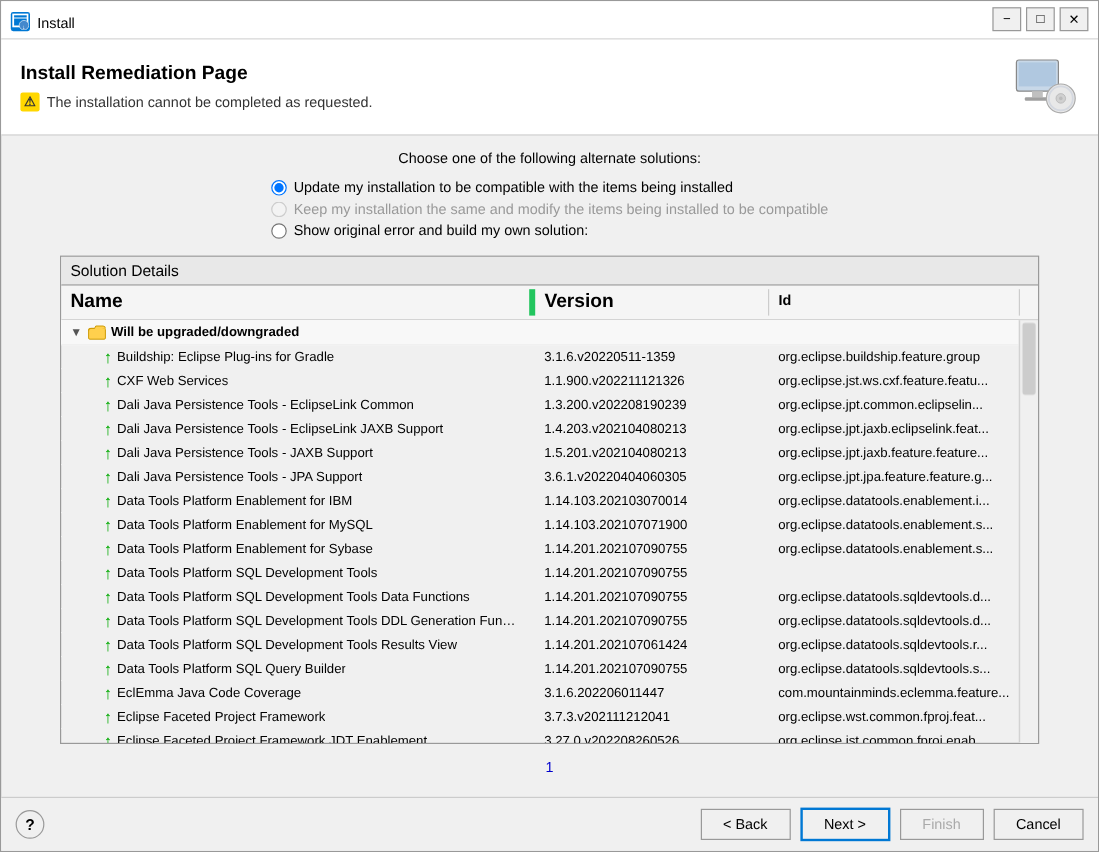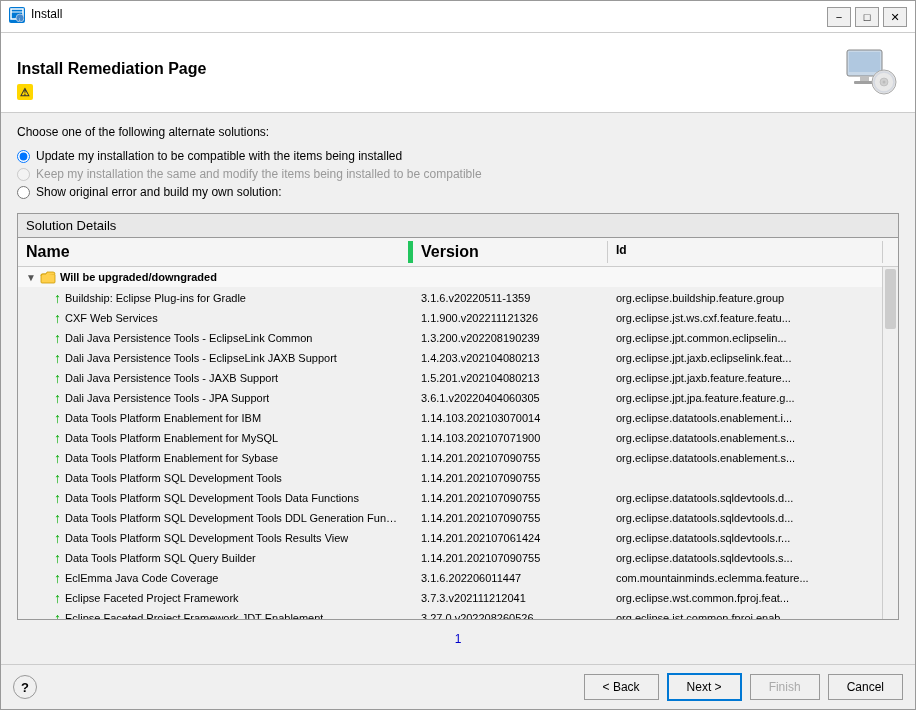--- a/index.html
+++ b/index.html
@@ -15,21 +15,21 @@
       width: 916px;
       height: 710px;
       background: #f0f0f0;
       border: 1px solid #999;
       display: flex;
       flex-direction: column;
     }
     .title-bar {
       background: #fff;
       display: flex;
-      align-items: flex-start;
+      align-items: flex-end;
       padding: 6px 8px;
       border-bottom: 1px solid #ccc;
       height: 32px;
     }
     .title-bar-icon {
       width: 16px;
       height: 16px;
       margin-right: 6px;
       background: #0078d4;
       border-radius: 2px;
@@ -54,21 +54,21 @@
       display: flex;
       align-items: center;
       justify-content: center;
       font-size: 11px;
     }
     .header-area {
       background: #fff;
       padding: 12px 16px 12px 16px;
       border-bottom: 1px solid #ccc;
       display: flex;
-      align-items: flex-end;
+      align-items: center;
       justify-content: space-between;
     }
     .header-left {}
     .header-title {
       font-size: 16px;
       font-weight: bold;
       color: #000;
       margin-bottom: 6px;
     }
     .header-warning {
@@ -96,20 +96,21 @@
       align-items: center;
       justify-content: center;
     }
     .content-area {
       flex: 1;
       padding: 12px 16px;
       display: flex;
       flex-direction: column;
       gap: 6px;
       overflow: hidden;
+      align-items: center;
     }
     .section-title {
       font-size: 12px;
       color: #000;
       margin-bottom: 4px;
     }
     .radio-group {
       display: flex;
       flex-direction: column;
       gap: 4px;
@@ -302,20 +303,21 @@
       <button class="title-btn">□</button>
       <button class="title-btn close-btn">✕</button>
     </div>
   </div>
 
   <div class="header-area">
     <div class="header-left">
       <div class="header-title">Install Remediation Page</div>
       <div class="header-warning">
         <div class="warning-icon">⚠</div>
+        <span>The installation cannot be completed as requested.</span>
       </div>
     </div>
     <div class="header-image">
       <svg width="55" height="50" viewBox="0 0 55 50">
 
         <rect x="5" y="2" width="35" height="26" rx="2" fill="#c8d8e8" stroke="#888" stroke-width="1"></rect>
         <rect x="7" y="4" width="31" height="20" fill="#b0c8e0"></rect>
         <rect x="18" y="28" width="9" height="5" fill="#c0c0c0"></rect>
         <rect x="12" y="33" width="21" height="3" rx="1" fill="#a0a0a0"></rect>
 

